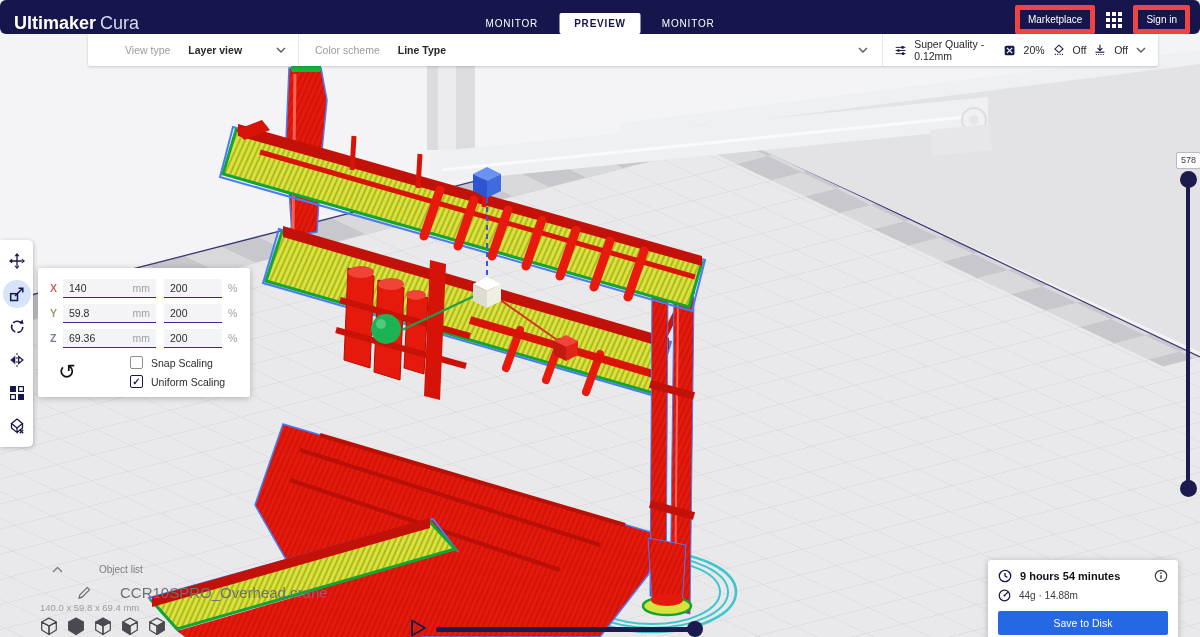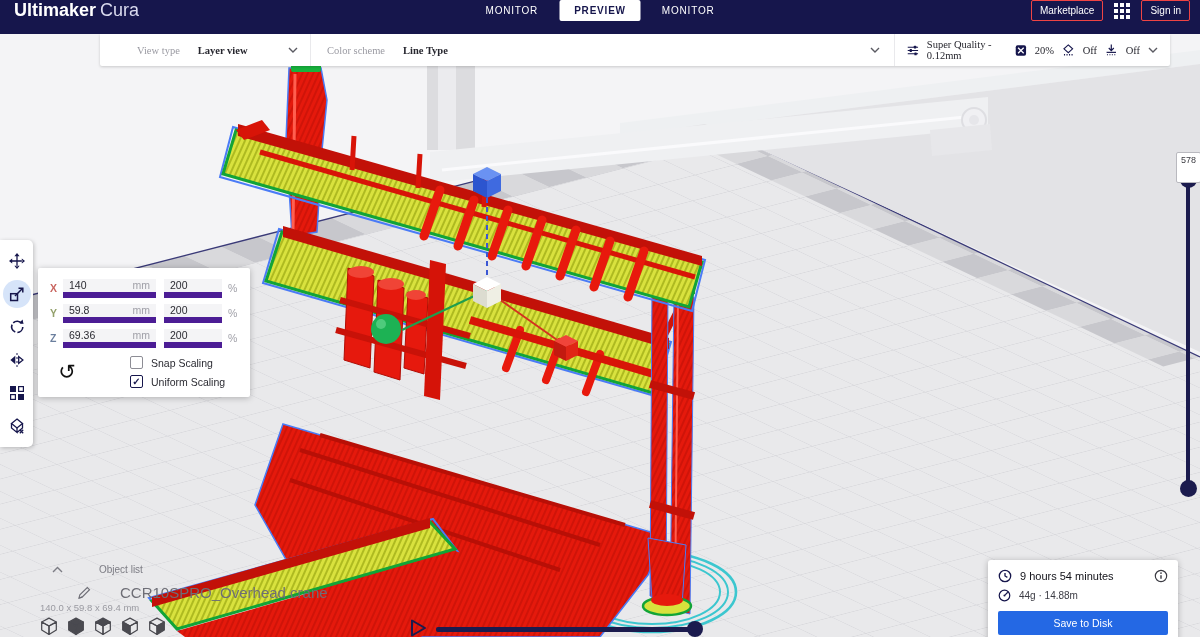--- a/index.html
+++ b/index.html
@@ -1,32 +1,32 @@
 <!DOCTYPE html>
 <html><head>
 <meta charset="utf-8">
 <style>
   * { margin:0; padding:0; box-sizing:border-box; }
   html,body { width:1200px; height:637px; overflow:hidden; font-family:"Liberation Sans",sans-serif; background:#f4f4f6; }
 
   
-  .header { position:absolute; top:0; left:0; right:0; height:34px; background:#16164c; display:flex; align-items:flex-start; z-index:40; }
+  .header { position:absolute; top:0; left:0; right:0; height:34px; background:#16164c; display:flex; align-items:flex-end; z-index:40;border-radius:6px; }
   .logo { margin-left:14px; font-size:18px; color:#fff; white-space:nowrap; }
   .logo b { font-weight:700; }
   .logo span.light { font-weight:300; color:#d9daee; margin-left:4px; }
   .tabs { position:absolute; left:50%; transform:translateX(-50%); display:flex; align-items:center; gap:6px; }
   .tab { font-size:10px; letter-spacing:.8px; color:#fff; padding:5px 15px; border-radius:2px; cursor:pointer; }
   .tab.active { background:#fff; color:#16164c; font-weight:700; }
   .header-right { margin-left:auto; display:flex; align-items:center; gap:11px; margin-right:10px; }
-  .hbtn { font-size:10px; color:#fff; border:1px solid #ef4444; border-radius:2px; padding:4px 8px; }
+  .hbtn { font-size:10px; color:#fff; border:5px solid #ef4444; border-radius:2px; padding:4px 8px; }
   .appgrid { display:grid; grid-template-columns:repeat(3,4px); grid-gap:2px; }
   .appgrid i { width:4px; height:4px; background:#fff; display:block; }
 
   
-  .stage { position:absolute; top:34px; left:100px; width:1070px; height:32px; background:#fff; display:flex; align-items:stretch; box-shadow:0 1px 3px rgba(0,0,0,.18); border-radius:0 0 2px 2px; z-index:35;font-family:Liberation Serif, serif; }
+  .stage { position:absolute; top:34px; left:88px; width:1070px; height:32px; background:#fff; display:flex; align-items:stretch; box-shadow:0 1px 3px rgba(0,0,0,.18); border-radius:0 0 2px 2px; z-index:35; }
   .sec { display:flex; align-items:center; font-size:10.5px; }
   .sec1 { width:210px; padding:0 12px 0 37px; }
   .sec2 { flex:1; padding:0 14px 0 16px; border-left:1px solid #e9e9ec; }
   .sec3 { width:276px; border-left:1px solid #e9e9ec; padding:10px 12px; gap:8px; }
   .lbl { color:#9a9aa2; }
   .val { color:#26262e; font-weight:700; margin-left:18px; }
   .chev { margin-left:auto; display:flex; }
   .sec3 .txt { color:#26262e; margin-right:auto; }
   .sec3 .num { color:#26262e; }
 
@@ -34,53 +34,53 @@
   .tools { position:absolute; left:0; top:240px; width:33px; padding:5px 0; background:#fff; border-radius:0 5px 5px 0; box-shadow:1px 1px 4px rgba(0,0,0,.22); display:flex; flex-direction:column; gap:1px; z-index:30; }
   .tool { width:33px; height:32px; display:flex; align-items:center; justify-content:center; cursor:pointer; }
   .tool .ring { width:28px; height:28px; display:flex; align-items:center; justify-content:center; border-radius:50%; }
   .tool.active .ring { background:#d6e4f9; }
 
   
   .scale-panel { position:absolute; left:38px; top:268px; width:212px; background:#fff; border-radius:2px; box-shadow:0 1px 6px rgba(0,0,0,.25); padding:10px 12px 9px 12px; z-index:30; }
   .srow { display:flex; align-items:center; height:20px; margin-bottom:5px; font-size:10.5px; }
   .axis { width:13px; font-weight:700; }
   .axis.x { color:#c96660; } .axis.y { color:#93a06b; } .axis.z { color:#6b7f9e; }
-  .field { background:#f4f4f6; border-bottom:6px solid #4c1d95; display:flex; justify-content:space-between; align-items:center; padding:2px 6px; height:19px;gap:36px; }
+  .field { background:#f4f4f6; border-bottom:1px solid #4c1d95; display:flex; justify-content:space-between; align-items:center; padding:2px 6px; height:19px;gap:36px; }
   .field .v { color:#2b2b32; }
   .field .u { color:#a0a0a8; }
   .f1 { flex:1; margin-right:8px; }
   .f2 { width:58px; margin-right:6px; }
   .pctu { color:#a0a0a8; width:10px; }
   .sfoot { display:flex; margin-top:8px; }
   .reset { width:34px; display:flex; align-items:flex-start; justify-content:center; font-size:21px; line-height:20px; color:#111; cursor:pointer; padding-top:6px;}
   .checks { display:flex; flex-direction:column; gap:6px; margin-left:14px; }
   .crow { display:flex; align-items:center; gap:8px; font-size:10.5px; color:#2b2b32; cursor:pointer;padding-left:32px; }
   .cbox { width:13px; height:13px; border:1px solid #8d8d95; border-radius:2px; background:#fff; display:flex; align-items:center; justify-content:center; font-size:10px; font-weight:700; color:#16164c; }
   .cbox.checked { border-color:#16164c; }
 
   
   .objtoggle { position:absolute; left:52px; top:564px; display:flex; align-items:center; gap:36px; z-index:10; color:#7c7c84; font-size:10px; cursor:pointer;text-align:center;}
   .objname { position:absolute; left:78px; top:584px; display:flex; align-items:center; gap:29px; z-index:10; color:#6e6e76; font-size:15px; }
   .objdims { position:absolute; left:40px; top:602px; z-index:10; color:#9b9ba2; font-size:9.5px; }
   .viewcubes { position:absolute; left:40px; top:617px; display:flex; gap:9px; z-index:10; }
   .viewcubes .vc { width:18px; height:18px; cursor:pointer; }
 
-  .layer-label { position:absolute; left:1176px; top:152px; width:25px; height:31px; background:#fff; border:1px solid #b9b9bf; border-radius:2px; font-size:9px; color:#3a3a40; text-align:center; line-height:14px; z-index:20; }
+  .layer-label { position:absolute; left:1176px; top:152px; width:25px; height:17px; background:#fff; border:1px solid #b9b9bf; border-radius:2px; font-size:9px; color:#3a3a40; text-align:center; line-height:14px; z-index:20; }
   .layer-track { position:absolute; left:1186px; top:176px; width:4px; height:312px; background:#1b1b4e; border-radius:2px; z-index:18; cursor:pointer;}
   .layer-handle { position:absolute; width:17px; height:17px; border-radius:50%; background:#1b1b4e; left:1179.5px; z-index:19; cursor:pointer; }
   .lh-top { top:171px; } .lh-bottom { top:480px; }
 
   .sim-play { position:absolute; left:408px; top:618px; width:20px; height:20px; z-index:18; cursor:pointer; }
   .sim-track { position:absolute; left:436px; top:627px; width:262px; height:4.5px; background:#1b1b4e; border-radius:2px; z-index:17; cursor:pointer;}
   .sim-handle { position:absolute; left:687px; top:621px; width:16px; height:16px; background:#1b1b4e; border-radius:50%; z-index:18; cursor:pointer;}
 
   
   .action { position:absolute; left:988px; top:560px; width:190px; background:#fff; border-radius:3px; box-shadow:0 1px 6px rgba(0,0,0,.25); padding:9px 10px 10px 10px; z-index:30; }
   .arow { display:flex; align-items:center; gap:8px; }
-  .atime { font-size:11px; font-weight:400; color:#111118; }
+  .atime { font-size:11px; font-weight:700; color:#111118; }
   .ainfo { margin-left:auto; }
   .amat { font-size:10px; color:#3c3c44; }
   .arow2 { margin:6px 0 9px; }
   .savebtn { width:100%; height:24px; background:#2468e4; color:#fff; font-size:10.5px; border:none; border-radius:2px; text-align:center; line-height:24px; cursor:pointer; }
 
   svg.vp { position:absolute; left:0; top:0; z-index:1; }
   .ic { display:block; }
 </style>
 </head>
 <body>

